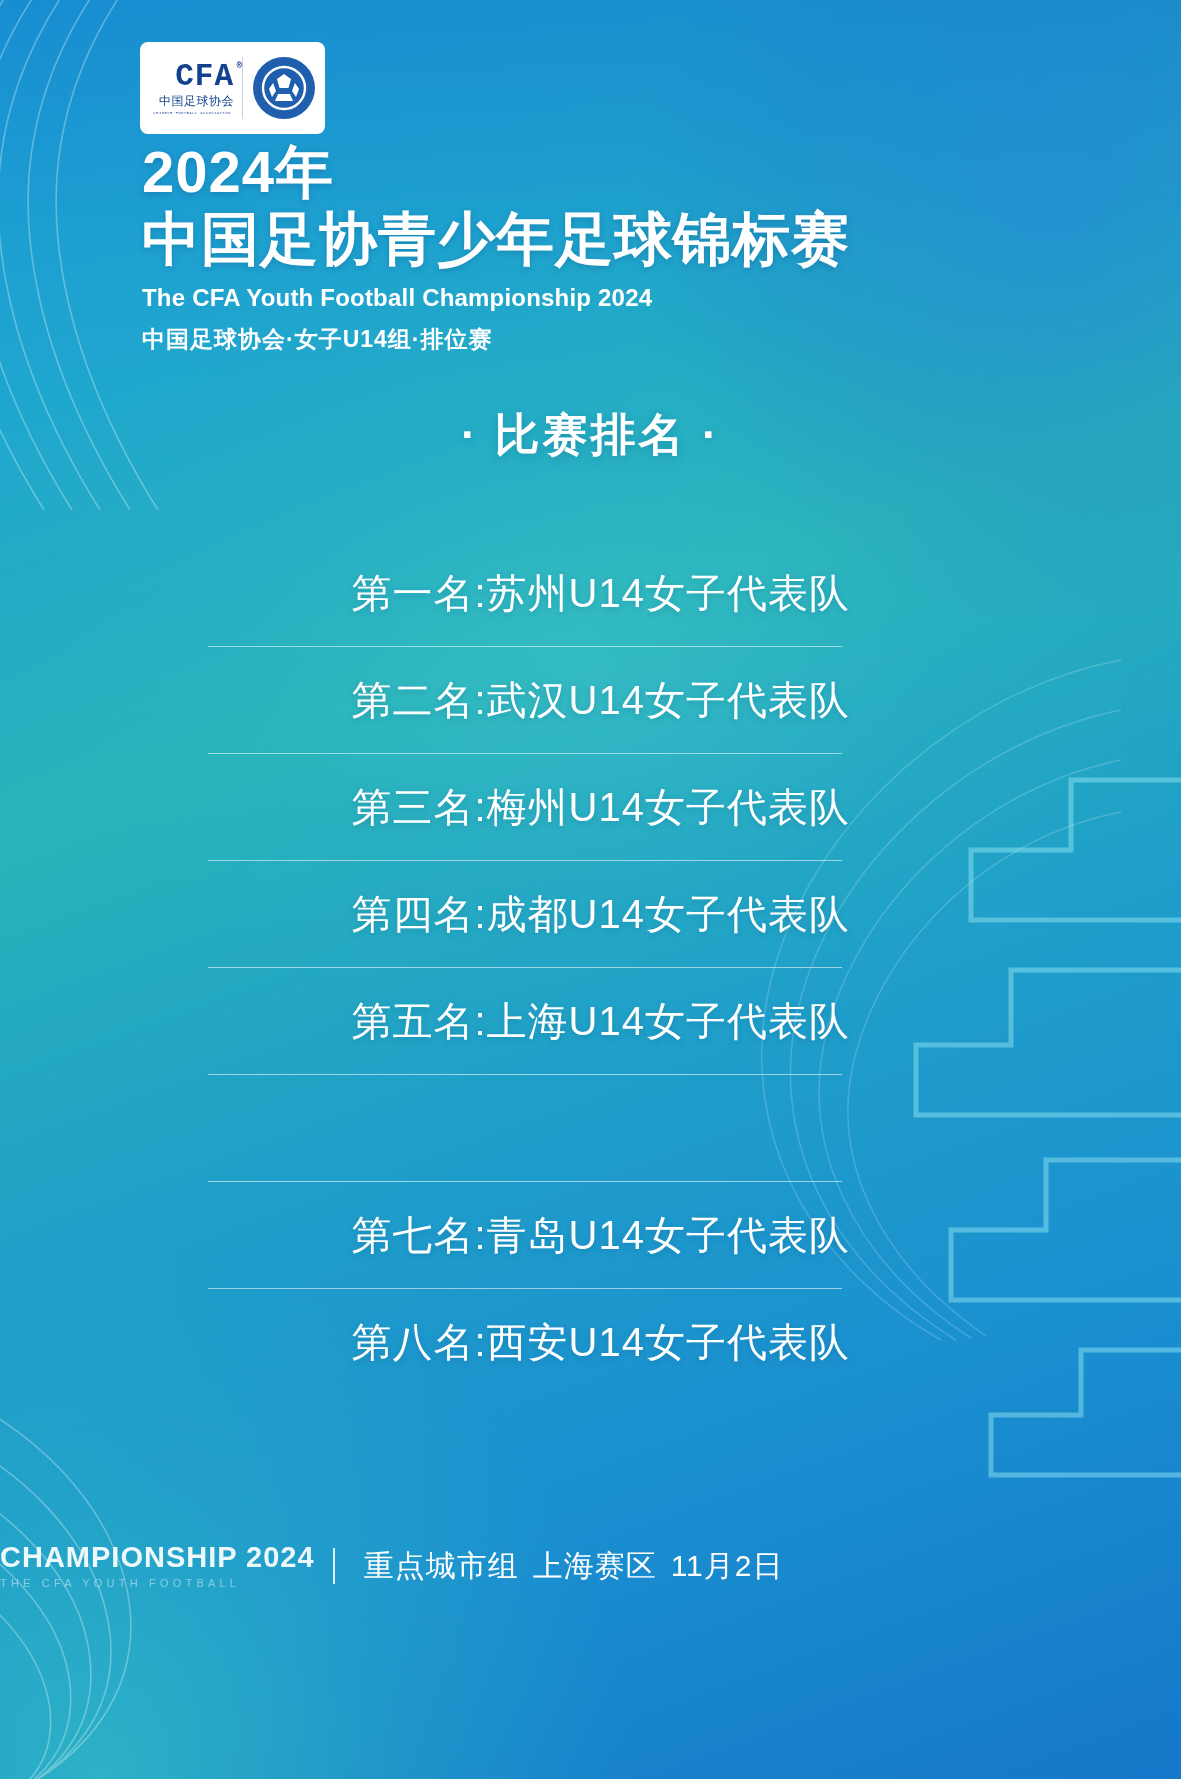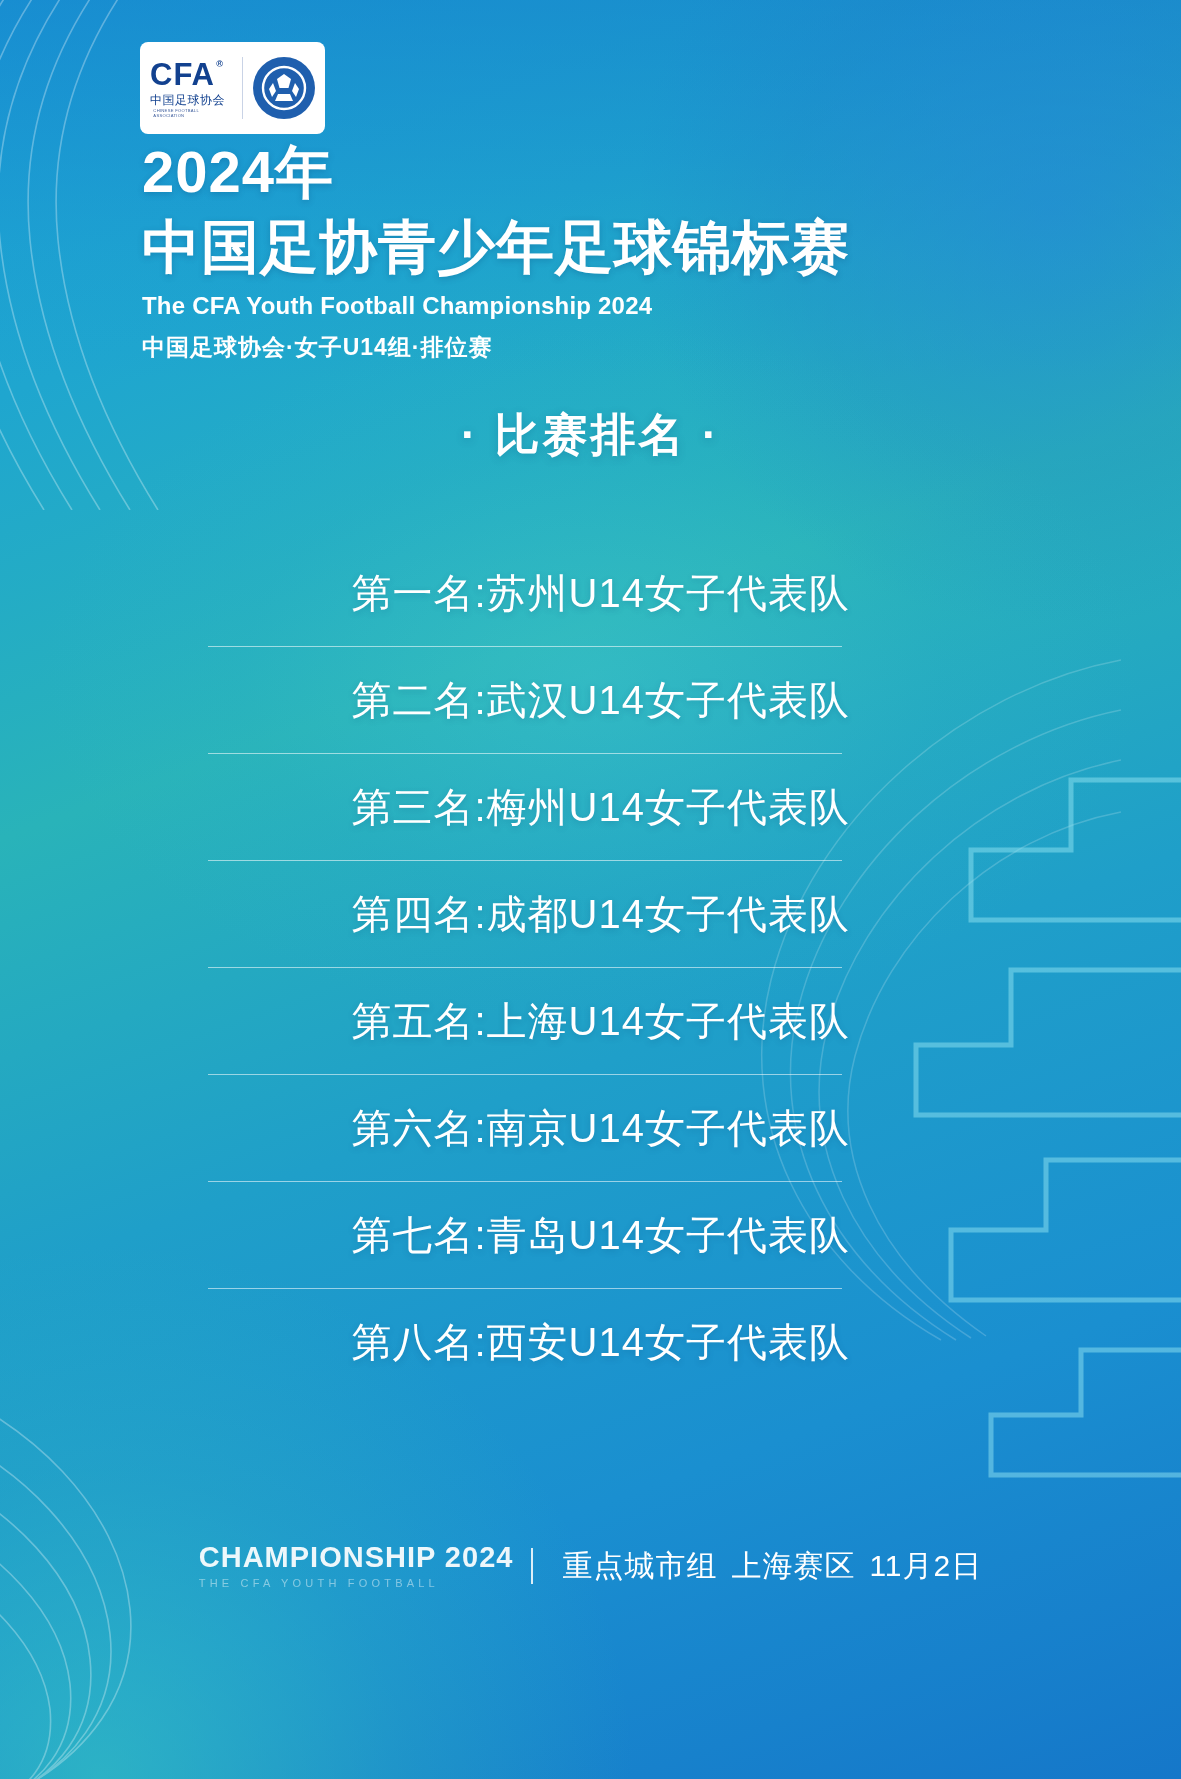--- a/index.html
+++ b/index.html
@@ -69,28 +69,29 @@
     border-radius: 8px;
     display: flex;
     align-items: center;
     padding: 0 10px;
     box-sizing: border-box;
     gap: 6px;
   }
   .logo-cfa {
     display: flex;
     flex-direction: column;
-    align-items: flex-start;
+    align-items: flex-end;
     justify-content: center;
     color: #12418f;
     line-height: 1;
     padding-right: 8px;
     border-right: 1px solid #c9d3e6;
     height: 62px;
     justify-content: center;
+    font-family: Liberation Mono, monospace;
   }
   .logo-cfa .big {
     font-size: 31px;
     font-weight: bold;
     letter-spacing: 1px;
     position: relative;
   }
   .logo-cfa .big sup {
     font-size: 9px;
     position: absolute;
@@ -131,21 +132,21 @@
     font-weight: bold;
     letter-spacing: 1px;
     line-height: 1.12;
     text-shadow: 0 2px 6px rgba(0,60,110,0.25);
   }
   .t-main {
     font-size: 58px;
     font-weight: bold;
     letter-spacing: 1px;
     line-height: 1.12;
-    margin-top: 10px;
+    margin-top: 2px;
     text-shadow: 0 2px 6px rgba(0,60,110,0.25);
   }
   .t-en {
     font-size: 24px;
     font-weight: bold;
     letter-spacing: 0.2px;
     margin-top: 12px;
   }
   .t-sub {
     font-size: 23px;
@@ -197,21 +198,21 @@
   }
   .rank-row:last-child .rule { display: none; }
   
   .footer {
     position: absolute;
     left: 0;
     right: 0;
     bottom: 190px;
     display: flex;
     align-items: center;
-    justify-content: center;
+    justify-content: flex-start;
     gap: 18px;
     color: #ffffff;
   }
   .f-left {
     text-align: left;
     line-height: 1;
   }
   .f-left .l1 {
     font-size: 29px;
     font-weight: bold;
@@ -328,21 +329,20 @@
     </div>
     <div class="rank-row">
       <div class="txt">第四名:成都U14女子代表队</div>
       <div class="rule"></div>
     </div>
     <div class="rank-row">
       <div class="txt">第五名:上海U14女子代表队</div>
       <div class="rule"></div>
     </div>
     <div class="rank-row">
-      <div class="txt">第六名:南京U14女子代表队</div>
       <div class="rule"></div>
     </div>
     <div class="rank-row">
       <div class="txt">第七名:青岛U14女子代表队</div>
       <div class="rule"></div>
     </div>
     <div class="rank-row">
       <div class="txt">第八名:西安U14女子代表队</div>
 
     </div>

